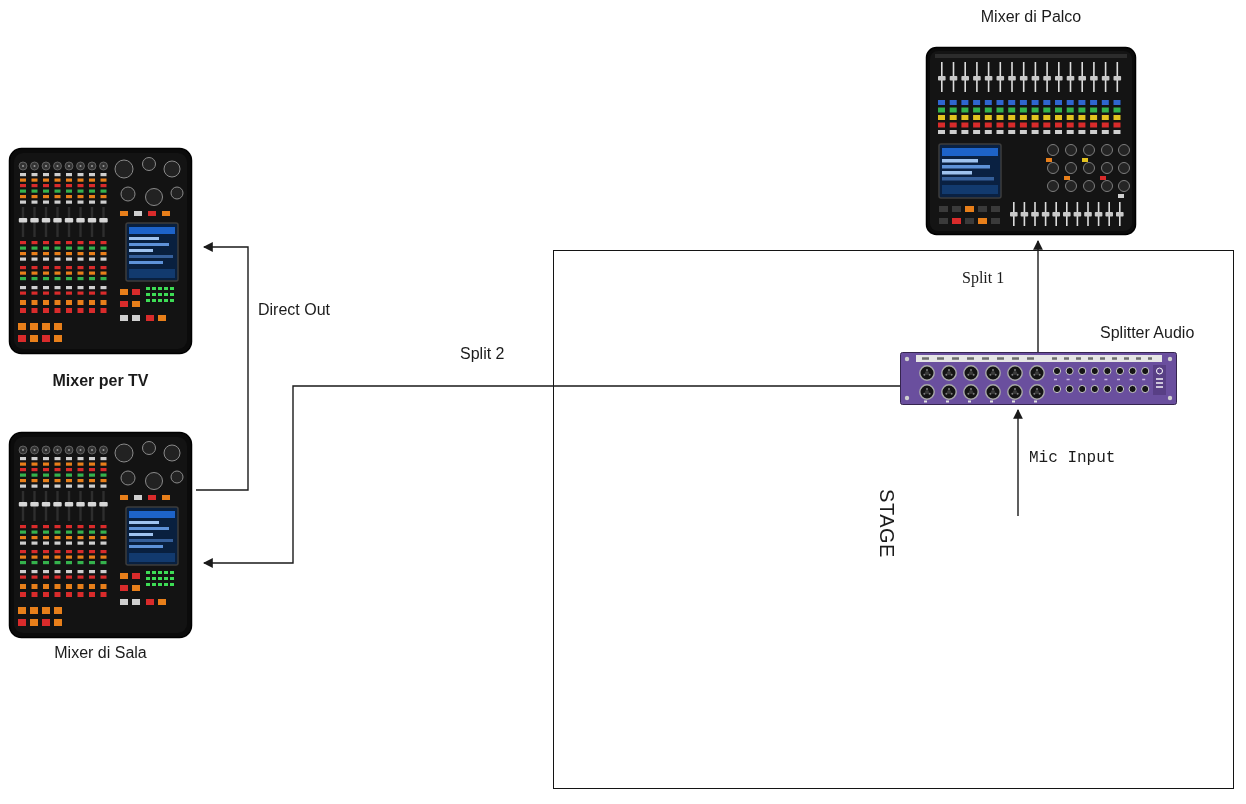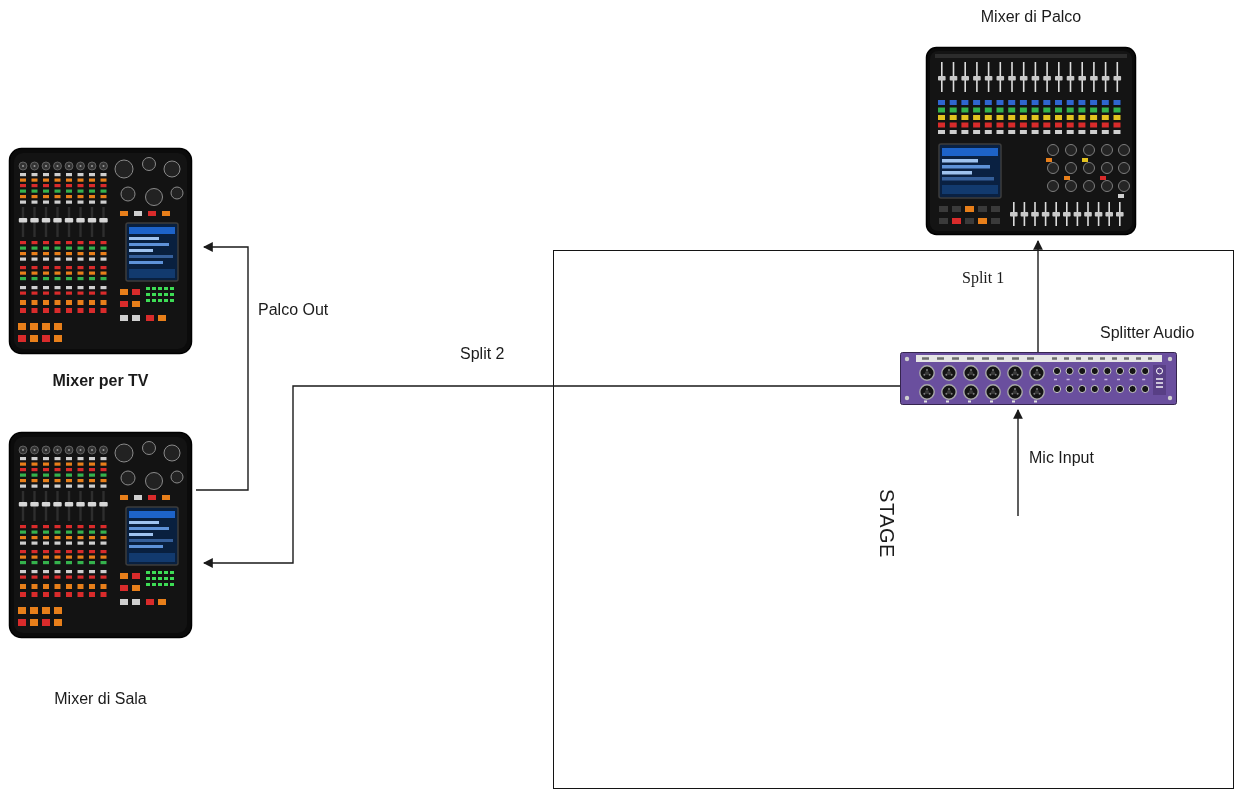--- a/index.html
+++ b/index.html
@@ -71,31 +71,31 @@
       </g>
     </defs>
   </svg>
 
   <div class="lbl lbl-center" style="left:925px; top:8px; width:212px;">Mixer di Palco</div>
 
   <div class="lbl" style="left:962px; top:269px;font-family:Liberation Serif, serif;">Split 1</div>
 
   <div class="lbl" style="left:1100px; top:324px;">Splitter Audio</div>
 
-  <div class="lbl" style="left:1029px; top:449px;">Mic Input</div>
+  <div class="lbl" style="left:1029px; top:449px;font-family:Liberation Mono, monospace;">Mic Input</div>
 
   <div class="lbl stage-label" style="left:826px; top:512px; width:120px;">STAGE</div>
 
-  <div class="lbl" style="left:258px; top:301px;">Palco Out</div>
+  <div class="lbl" style="left:258px; top:301px;">Direct Out</div>
 
   <div class="lbl" style="left:460px; top:345px;text-align:right;">Split 2</div>
 
   <div class="lbl lbl-center" style="left:8px; top:372px; width:185px;font-weight:bold;">Mixer per TV</div>
 
-  <div class="lbl lbl-center" style="left:8px; top:690px; width:185px;">Mixer di Sala</div>
+  <div class="lbl lbl-center" style="left:8px; top:644px; width:185px;">Mixer di Sala</div>
 
   <div class="stage-rect" style="left:553px; top:250px; width:681px; height:539px;"></div>
 
   <svg class="device" style="left:925px; top:46px;" width="212" height="190" viewBox="0 0 212 190">
     <rect x="1.5" y="1.5" width="209" height="187" rx="10" fill="#0b0b0b" stroke="#000000" stroke-width="1.5"></rect>
     <rect x="5" y="5" width="202" height="180" rx="8" fill="#141414"></rect>
     <rect x="10" y="8" width="192" height="4" fill="#2c2c2c"></rect>
     <g>
       <use href="#tfad" x="12" y="16"></use>
         <use href="#tfad" x="23.7" y="16"></use>

